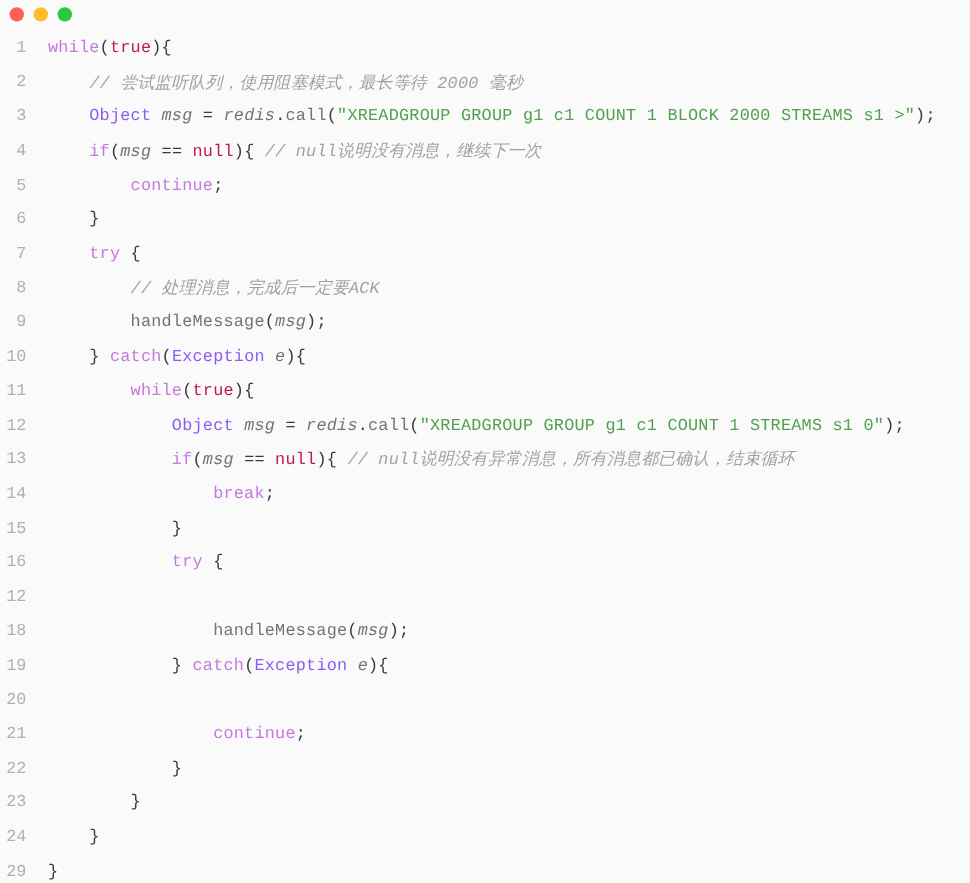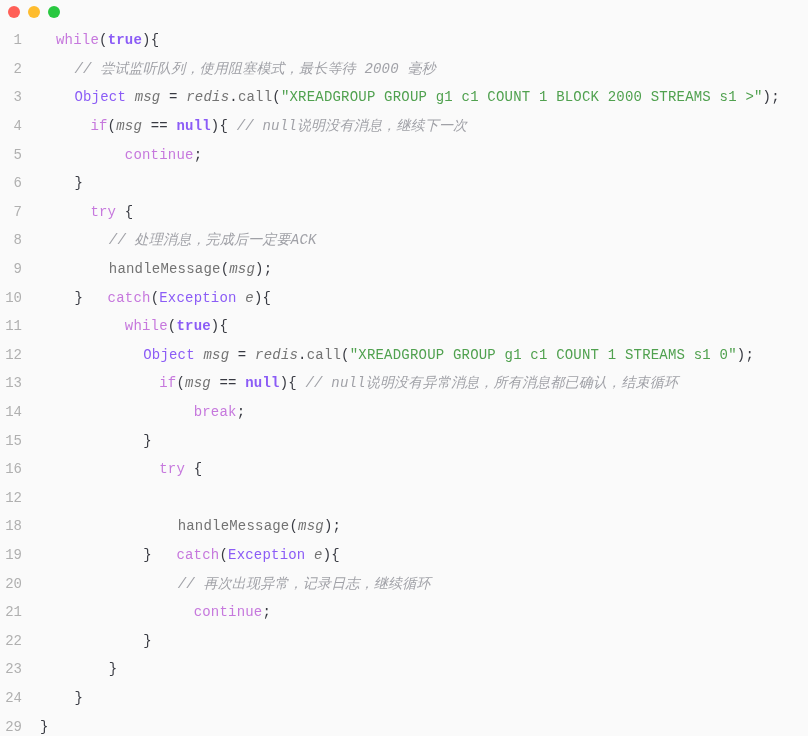--- a/index.html
+++ b/index.html
@@ -37,22 +37,22 @@
     text-align: right;
     padding-right: 18px;
     color: #b0b0b0;
     user-select: none;
     flex-shrink: 0;
   }
   .code {
     white-space: pre;
     letter-spacing: 0.2px;
   }
-  .tok-keyword   { color: #c678dd; margin-left: 16px; }
-  .tok-literal   { color: #8b5cf6; font-weight: bold; }
+  .tok-keyword   { color: #c678dd; }
+  .tok-literal   { color: #be185d; }
   .tok-type      { color: #8b5cf6; }
   .tok-ident     { color: #737373; font-style: italic; }
   .tok-func      { color: #737373; }
   .tok-string    { color: #50a14f; }
   .tok-comment   { color: #a0a1a7; font-style: italic; }
   .tok-punct     { color: #383a42; }
   .tok-plain     { color: #383a42; }
 </style>
 </head>
 <body>
@@ -135,21 +135,20 @@
     <div class="line">
       <span class="lineno">18</span>
       <span class="code"><span>                </span><span class="tok-func">handleMessage</span><span class="tok-punct">(</span><span class="tok-ident">msg</span><span class="tok-punct">);</span></span>
     </div>
     <div class="line">
       <span class="lineno">19</span>
       <span class="code"><span>            </span><span class="tok-punct">} </span><span class="tok-keyword">catch</span><span class="tok-punct">(</span><span class="tok-type">Exception</span><span class="tok-plain"> </span><span class="tok-ident">e</span><span class="tok-punct">){</span></span>
     </div>
     <div class="line">
       <span class="lineno">20</span>
-      <span class="code"><span>                </span><span class="tok-comment">// 再次出现异常，记录日志，继续循环</span></span>
     </div>
     <div class="line">
       <span class="lineno">21</span>
       <span class="code"><span>                </span><span class="tok-keyword">continue</span><span class="tok-punct">;</span></span>
     </div>
     <div class="line">
       <span class="lineno">22</span>
       <span class="code"><span>            </span><span class="tok-punct">}</span></span>
     </div>
     <div class="line">

